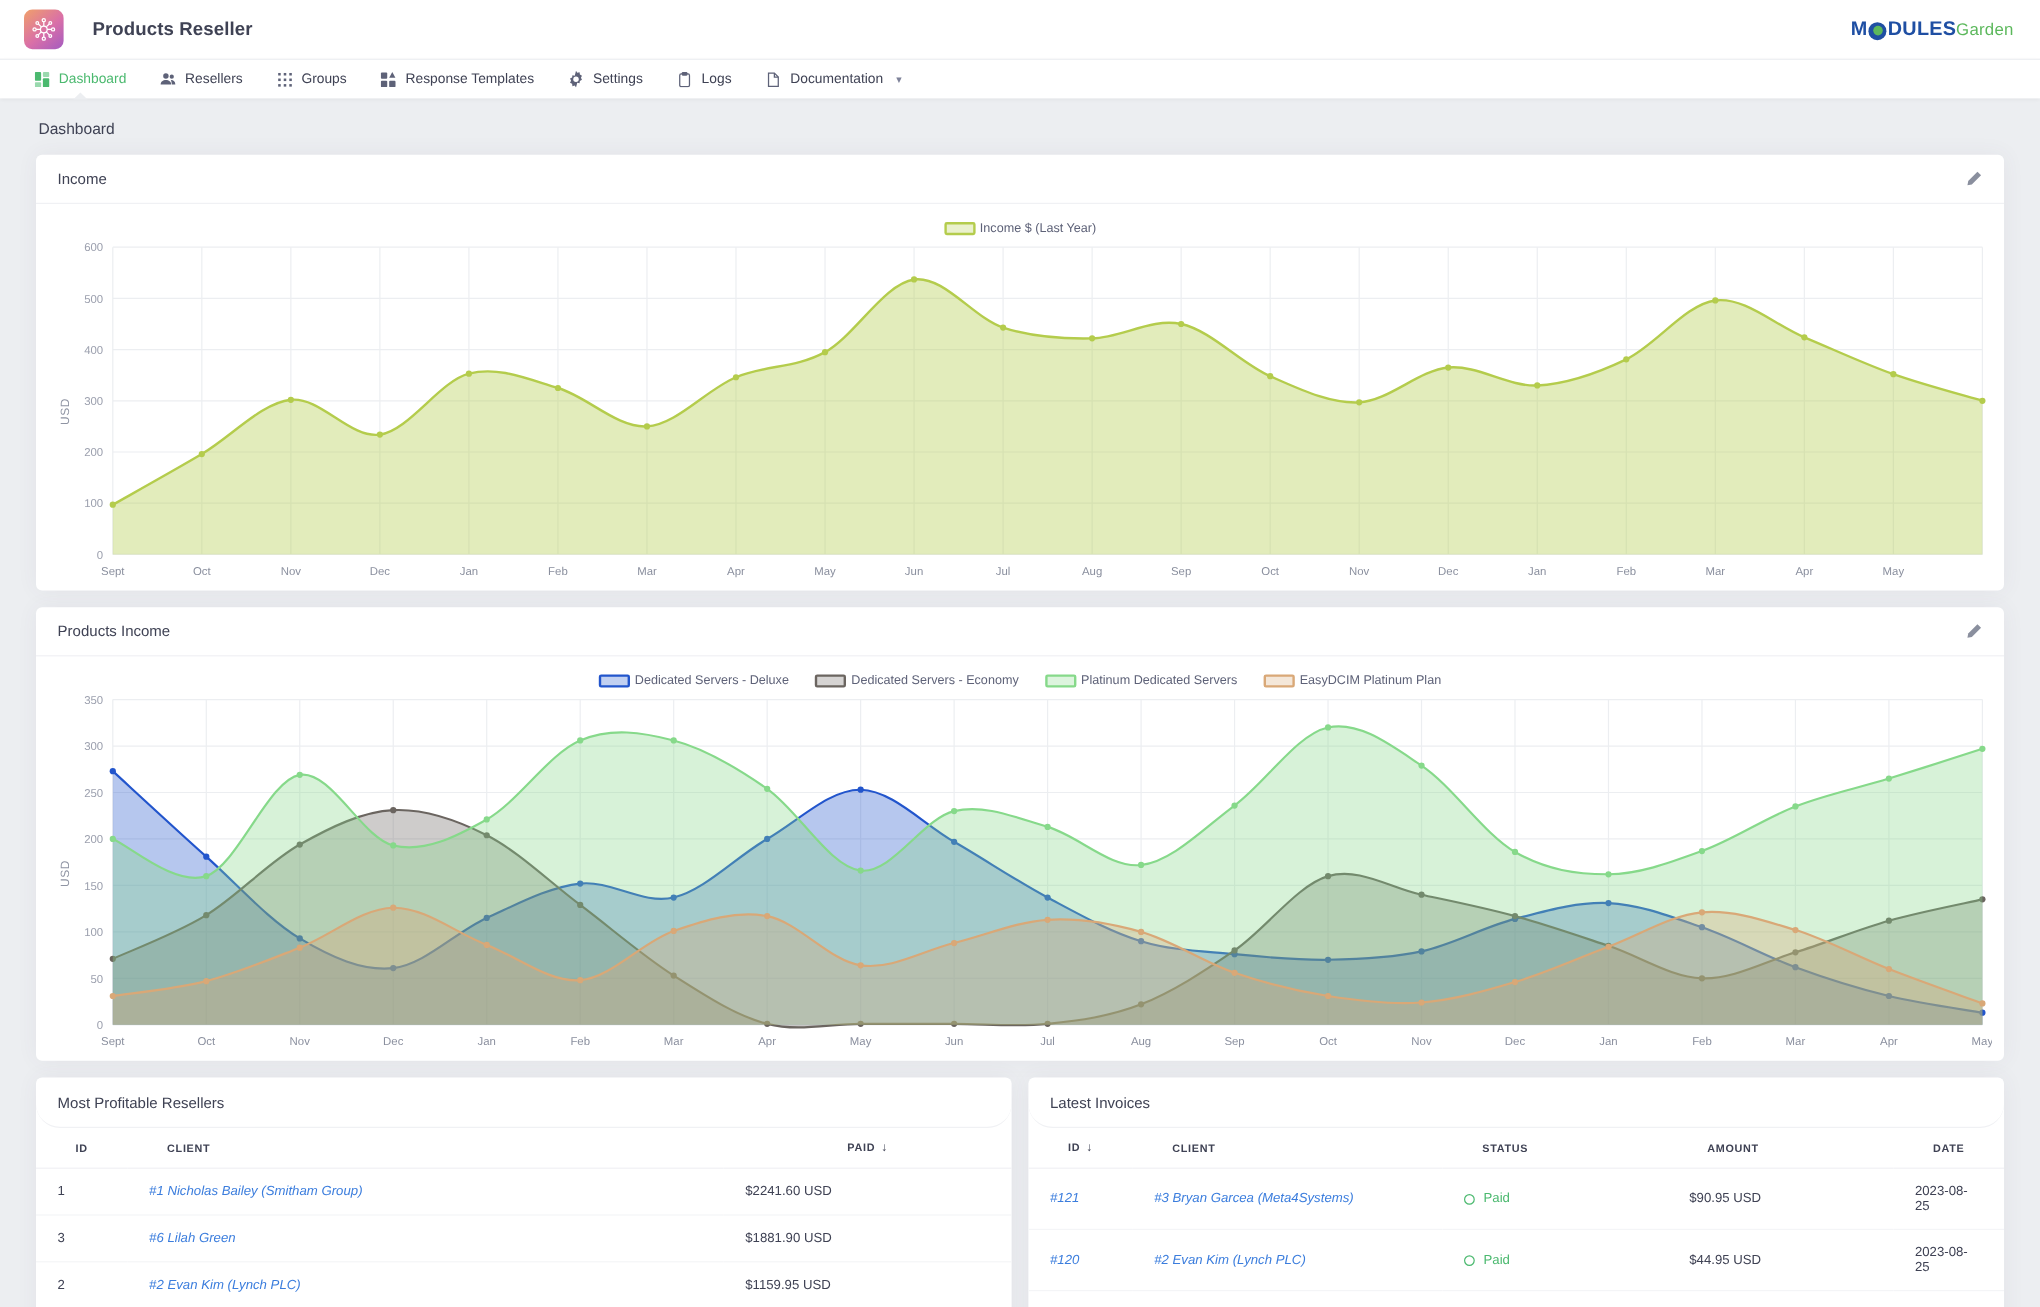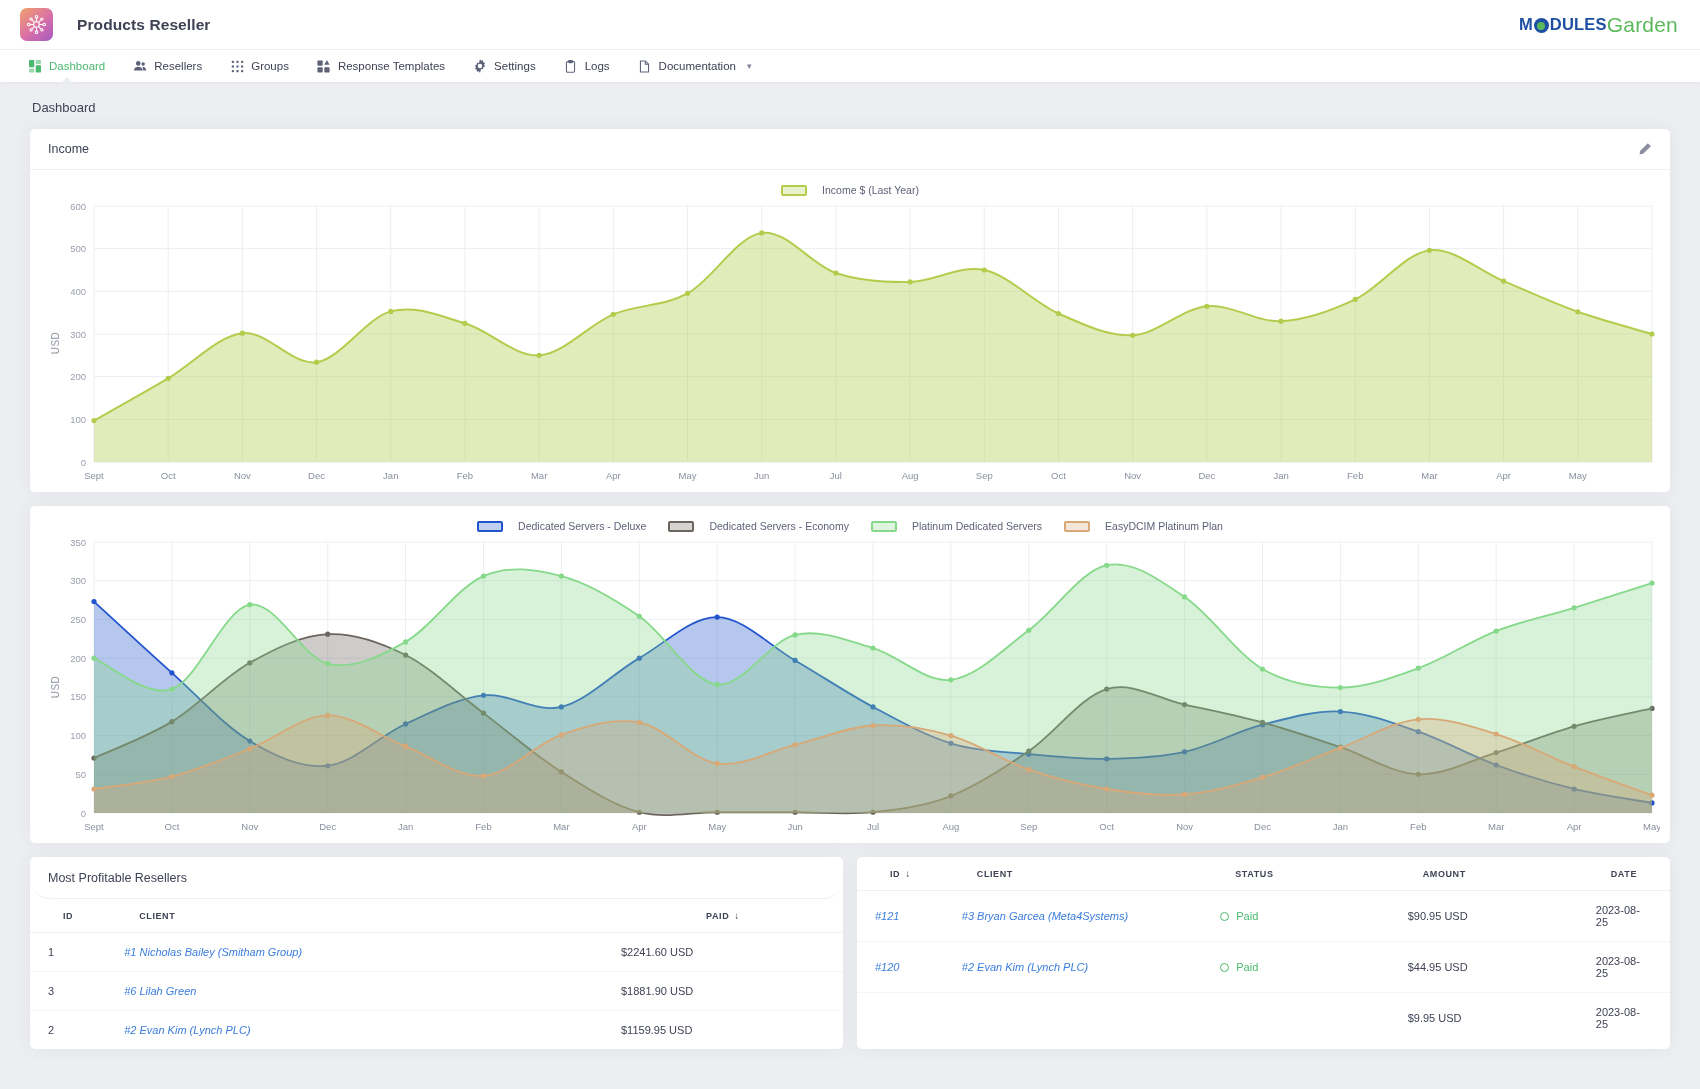--- a/index.html
+++ b/index.html
@@ -26,21 +26,21 @@
     flex: 0 0 auto;
   }
   .brand-logo svg { display:block; }
   .brand-title { font-size: 15.5px; font-weight: 600; color: #3f4254; letter-spacing: .1px; }
   .mg-logo {
     position: absolute; right: 22px; top: 50%; transform: translateY(-50%);
     display:flex; align-items:center; font-size: 16.5px; font-weight: 700;
     letter-spacing: .2px;
   }
   .mg-blue { color:#1f4fa3; }
-  .mg-green { color:#5cb85c; font-weight:400; font-size:21px; }
+  .mg-green { color:#5cb85c; font-weight:400; font-size:14px; }
   .mg-o {
     display:inline-flex; width:15px;height:15px;border-radius:50%;
     background:#1f4fa3; align-items:center;justify-content:center;margin:0 1px;
     position:relative; top:1px;
   }
   .mg-o::after{content:"";width:8px;height:8px;border-radius:50%;background:#5cb85c;}
 
   .navbar {
     background: #fff;
     border-top: 1px solid #eef0f3;
@@ -87,21 +87,21 @@
     font-size: 12.5px;
     color:#3f4254;
     text-align:right;
   }
   .card-head .edit {
     margin-left:auto; color:#8a8f9e; cursor:pointer; display:flex; align-items:center;
   }
   .card-body { padding: 8px 10px 4px; position:relative; }
 
   .legend { display:flex; justify-content:center; gap:22px; padding: 6px 0 2px; }
-  .legend-item { display:flex; align-items:center; gap:15px; font-size:10.5px; color:#5e6278; cursor:pointer;}
+  .legend-item { display:flex; align-items:center; gap:4px; font-size:10.5px; color:#5e6278; cursor:pointer;}
   .legend-sw { width:26px; height:11px; border-radius:2px; border:2px solid; }
 
   .chart-wrap { position:relative; width:100%; }
   .yaxis-title {
     position:absolute; left:4px; top:50%;
     transform: translateY(-50%) rotate(-90deg);
     font-size:10px; color:#8f94a3; letter-spacing:.4px;
   }
   svg.chart { display:block; width:100%; }
   .tick-text { font-size:9.5px; fill:#9ca0ae; font-family:"Liberation Sans",sans-serif; }
@@ -340,20 +340,28 @@
             <text x="1315.2380952380952" y="281" class="xtick-text">Feb</text>
             <text x="1389.4285714285713" y="281" class="xtick-text">Mar</text>
             <text x="1463.6190476190477" y="281" class="xtick-text">Apr</text>
             <text x="1537.8095238095239" y="281" class="xtick-text">May</text>
           </svg>
       </div>
     </div>
   </div>
 
   <div class="card">
+    <div class="card-head">
+      <span>Products Income</span>
+      <span class="edit">
+        <svg width="15" height="15" viewBox="0 0 16 16" fill="#8a8f9e">
+            <path d="M11.6 1.2l3.2 3.2-8.2 8.2-3.9.7.7-3.9z"></path>
+          </svg>
+      </span>
+    </div>
     <div class="card-body">
       <div class="legend" id="products-legend">
           <div class="legend-item">
             <span class="legend-sw" style="border-color: rgb(34, 85, 204); background: rgba(34, 85, 204, 0.28);"></span>
             <span>Dedicated Servers - Deluxe</span>
           </div>
           <div class="legend-item">
             <span class="legend-sw" style="border-color: rgb(107, 101, 96); background: rgba(107, 101, 96, 0.28);"></span>
             <span>Dedicated Servers - Economy</span>
           </div>
@@ -550,20 +558,21 @@
             <tr>
               <td>2</td>
               <td><a class="link">#2 Evan Kim (Lynch PLC)</a></td>
               <td>$1159.95 USD</td>
             </tr>
           </tbody>
       </table>
     </div>
 
     <div class="tbl-card">
+      <div class="tbl-head">Latest Invoices</div>
       <table>
         <thead>
           <tr>
             <th style="width:62px"><span>ID</span><span class="sort-arrow">↓</span></th>
             <th style="width:280px"><span>CLIENT</span></th>
             <th style="width:200px"><span>STATUS</span></th>
             <th style="width:200px"><span>AMOUNT</span></th>
             <th><span>DATE</span></th>
           </tr>
         </thead>

